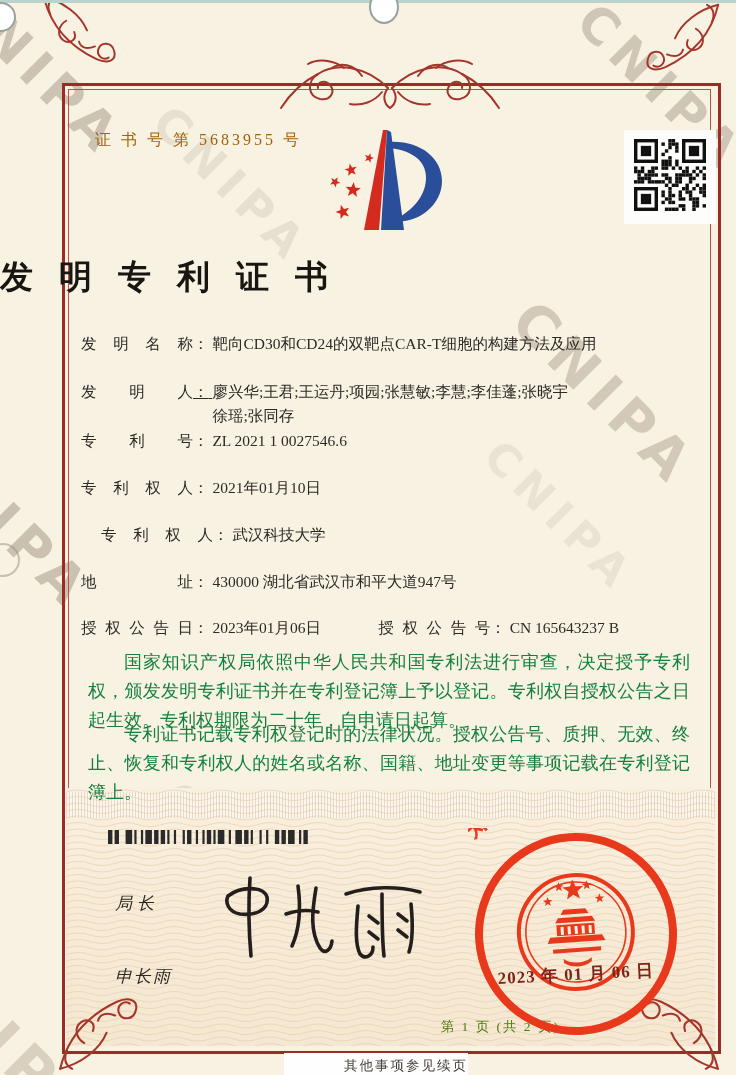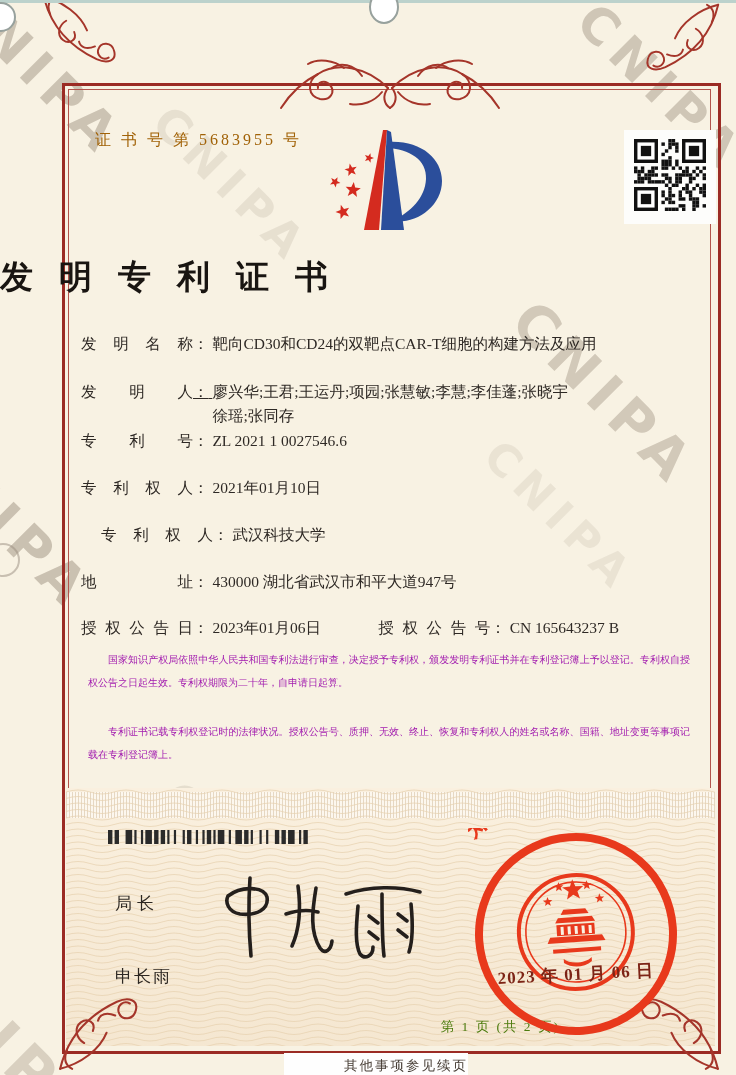--- a/index.html
+++ b/index.html
@@ -22,29 +22,29 @@
   .qr-patch{left:624px;top:130px;width:92px;height:94px;background:#fdfdfb;z-index:3;}
   .qr{left:634px;top:139px;z-index:4;}
   .logo{left:322px;top:128px;z-index:3;}
   .title{left:0;top:235px;width:640px;text-align:left;font-size:33px;font-weight:bold;
          letter-spacing:26px;color:#191511;z-index:3;margin-top:20px;}
   
   .row{position:absolute;left:81px;font-size:15.5px;line-height:24px;z-index:3;color:#2e2925;}
   .lbl{display:inline-block;width:112px;text-align:justify;text-align-last:justify;vertical-align:top;}
   .colon{vertical-align:top;}
   .val{display:inline-block;vertical-align:top;white-space:pre-line;max-width:470px;}
-  .para{position:absolute;left:88px;width:602px;font-size:10px;line-height:23px;
-        text-indent:2em;color:#a21caf;z-index:3;text-align:justify;}
+  .para{position:absolute;left:88px;width:602px;font-size:18px;line-height:29px;
+        text-indent:2em;color:#15803d;z-index:3;text-align:justify;}
   
   .wavezone{left:66px;top:788px;width:649px;height:258px;z-index:2;
             background:linear-gradient(180deg,#faf0df,#f5e7d1);}
   .microband{left:66px;top:792px;width:649px;height:26px;z-index:2;
              background:repeating-linear-gradient(90deg,rgba(160,130,95,.22) 0 1px,rgba(255,255,255,.5) 1px 3px);}
   .barcode{left:108px;top:830px;z-index:3;}
-  .officer{left:115px;font-size:17px;letter-spacing:5px;color:#2c2722;z-index:3;}
+  .officer{left:115px;font-size:17px;letter-spacing:5px;color:#2c2722;z-index:3;font-style:italic;}
   .sig{left:212px;top:868px;z-index:3;}
   .seal{left:468px;top:828px;z-index:4;}
   .page-no{left:160px;top:1018px;width:400px;text-align:right;font-size:13.5px;
            letter-spacing:2px;color:#4d7c0f;z-index:3;}
   .cont-strip{left:284px;top:1053px;width:184px;height:34px;background:#fefefe;z-index:5;
               text-align:right;font-size:13.5px;letter-spacing:2px;color:#463d35;line-height:26px;}
   .orn{z-index:3;}
   svg text{font-family:"Liberation Serif","DejaVu Serif",serif;}
 </style>
 </head>

